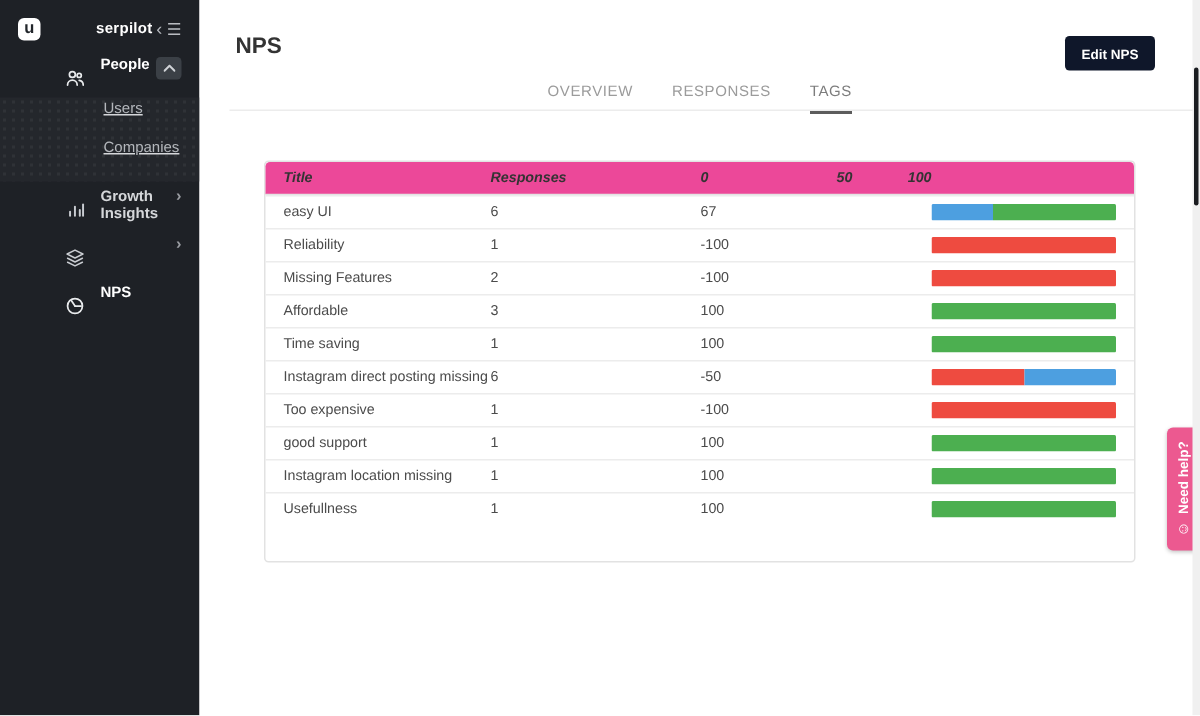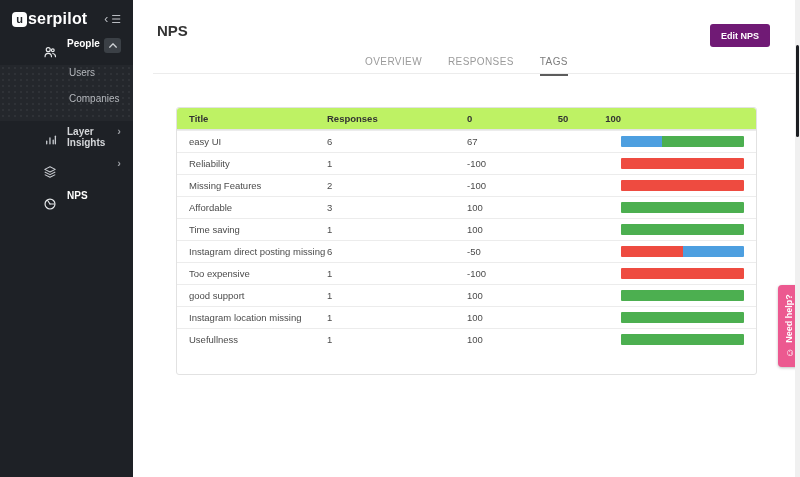--- a/index.html
+++ b/index.html
@@ -4,45 +4,45 @@
 <style>
   * { margin:0; padding:0; box-sizing:border-box; }
   html,body { width:800px; height:477px; overflow:hidden; }
   body { font-family:"Liberation Sans", sans-serif; background:#fff; }
   .app { position:relative; width:800px; height:477px; background:#fff; overflow:hidden; }
 
   
   .sidebar { position:absolute; left:0; top:0; width:133px; height:477px; background:#1e2126; color:#d5d7da; }
   .logo-row { display:flex; align-items:center; height:38px; padding:0 12px; }
   .logo-box { width:15px; height:15px; background:#fff; border-radius:4px; color:#22262b; font-weight:bold; font-size:11px; display:flex; align-items:center; justify-content:center; flex:0 0 auto; }
-  .logo-text { color:#fff; font-size:16px; font-weight:600; letter-spacing:0.2px; margin-left:1px; }
+  .logo-text { color:#fff; font-size:10px; font-weight:600; letter-spacing:0.2px; margin-left:1px;padding-left:36px; }
   .collapse { margin-left:auto; color:#b9bcc1; font-size:11px; display:flex; align-items:center; gap:3px; cursor:pointer; }
   .collapse .lt { font-size:12px; line-height:1; }
   .nav-item { display:flex; height:27px; padding:0 12px; font-size:10px; font-weight:600; color:#d5d7da; cursor:pointer;margin-left:30px; }
   .nav-item.top { color:#fff; font-weight:700; }
   .nav-icon { width:16px; margin-right:9px; display:flex; align-items:center; justify-content:center; flex:0 0 auto; }
   .chev-box { margin-left:auto; width:17px; height:15px; background:#3b4046; border-radius:3px; display:flex; align-items:center; justify-content:center; cursor:pointer; }
-  .submenu { background:#24272c; background-image:radial-gradient(rgba(255,255,255,0.05) 1px, transparent 1px); background-size:6px 6px; padding:2px 0; }
+  .submenu { background:#24272c; background-image:radial-gradient(rgba(255,255,255,0.05) 1px, transparent 1px); background-size:6px 6px; padding:2px 0;text-decoration:underline; }
   .submenu .nav-item { height:26px; padding-left:39px; color:#b4b7bc; font-weight:400; }
   .chev-right { margin-left:auto; color:#9a9da2; font-size:11px; line-height:1; }
   .nav-gap { height:5px; }
 
   
   .main { position:absolute; left:133px; top:0; right:0; bottom:0; background:#fff; }
   .page-title { position:absolute; left:24px; top:22px; font-size:15px; font-weight:bold; color:#333; }
-  .edit-btn { position:absolute; top:24px; right:30px; height:23px; padding:0 11px; background:#701a75; color:#fff; font-size:9px; font-weight:600; border:none; border-radius:3px; display:flex; align-items:center; cursor:pointer; font-family:"Liberation Sans", sans-serif; }
+  .edit-btn { position:absolute; top:24px; right:30px; height:23px; padding:0 11px; background:#0f172a; color:#fff; font-size:9px; font-weight:600; border:none; border-radius:3px; display:flex; align-items:center; cursor:pointer; font-family:"Liberation Sans", sans-serif; }
   .tabs { position:absolute; top:56px; left:0; right:0; display:flex; justify-content:center; gap:26px; }
   .tab { font-size:10px; letter-spacing:0.4px; color:#9b9b9b; padding-bottom:7px; cursor:pointer; }
   .tab.active { color:#7d7d7d; border-bottom:2px solid #5c5c5c; }
   .tabline { position:absolute; top:73px; left:20px; right:4px; height:1px; background:#ececec; }
 
   
   .card { position:absolute; left:43px; top:107px; width:581px; border:1px solid #e2e2e2; border-radius:3px; background:#fff; padding-bottom:24px; }
   .trow { display:grid; grid-template-columns:138px 140px 154px 1fr; align-items:center; height:22px; padding:0 12px; border-top:1px solid #ececec; font-size:9.5px; color:#4b4b4b; }
-  .trow.head { border-top:none; background:#bef264; border-bottom:1px solid #e3e3e3; border-radius:3px 3px 0 0; font-weight:bold; color:#333; height:22px; }
+  .trow.head { border-top:none; background:#ec4899; border-bottom:1px solid #e3e3e3; border-radius:3px 3px 0 0; font-weight:bold; color:#333; height:22px;font-style:italic; }
   .scale { position:relative; height:100%; display:flex; align-items:center; }
   .scale .s-min { position:absolute; left:0; }
   .scale .s-mid { position:absolute; left:50%; transform:translateX(-50%);padding-left:38px; }
   .scale .s-max { position:absolute; right:0; }
   .bar { display:flex; height:11px; width:100%; overflow:hidden; border-radius:1px; }
   .seg { height:100%; }
 
   
   .help-btn { position:absolute; right:0; top:285px; width:22px; height:82px; background:#ec5990; border-radius:4px 0 0 4px; cursor:pointer; box-shadow:0 1px 3px rgba(0,0,0,0.25); }
   .help-inner { position:absolute; left:0; top:0; width:82px; height:22px; transform:translate(-30px,30px) rotate(-90deg); display:flex; align-items:center; justify-content:center; gap:5px; color:#fff; font-size:9px; font-weight:bold; white-space:nowrap; }
@@ -97,21 +97,21 @@
 
     <div class="nav-item">
       <span class="nav-icon">
         <svg width="13" height="13" viewBox="0 0 24 24" fill="none" stroke="#c9ccd1" stroke-width="2.4" stroke-linecap="round">
           <path d="M5 20v-5"></path>
             <path d="M11 20V9"></path>
             <path d="M17 20V13"></path>
             <path d="M21 20V6"></path>
         </svg>
       </span>
-      <span>Layer Insights</span>
+      <span>Growth Insights</span>
       <span class="chev-right">›</span>
     </div>
 
     <div class="nav-gap"></div>
 
     <div class="nav-item">
       <span class="nav-icon">
         <svg width="14" height="14" viewBox="0 0 24 24" fill="none" stroke="#c9ccd1" stroke-width="1.8" stroke-linejoin="round">
           <path d="M12 3l9 4.5-9 4.5-9-4.5z"></path>
           <path d="M3 12l9 4.5 9-4.5"></path>

